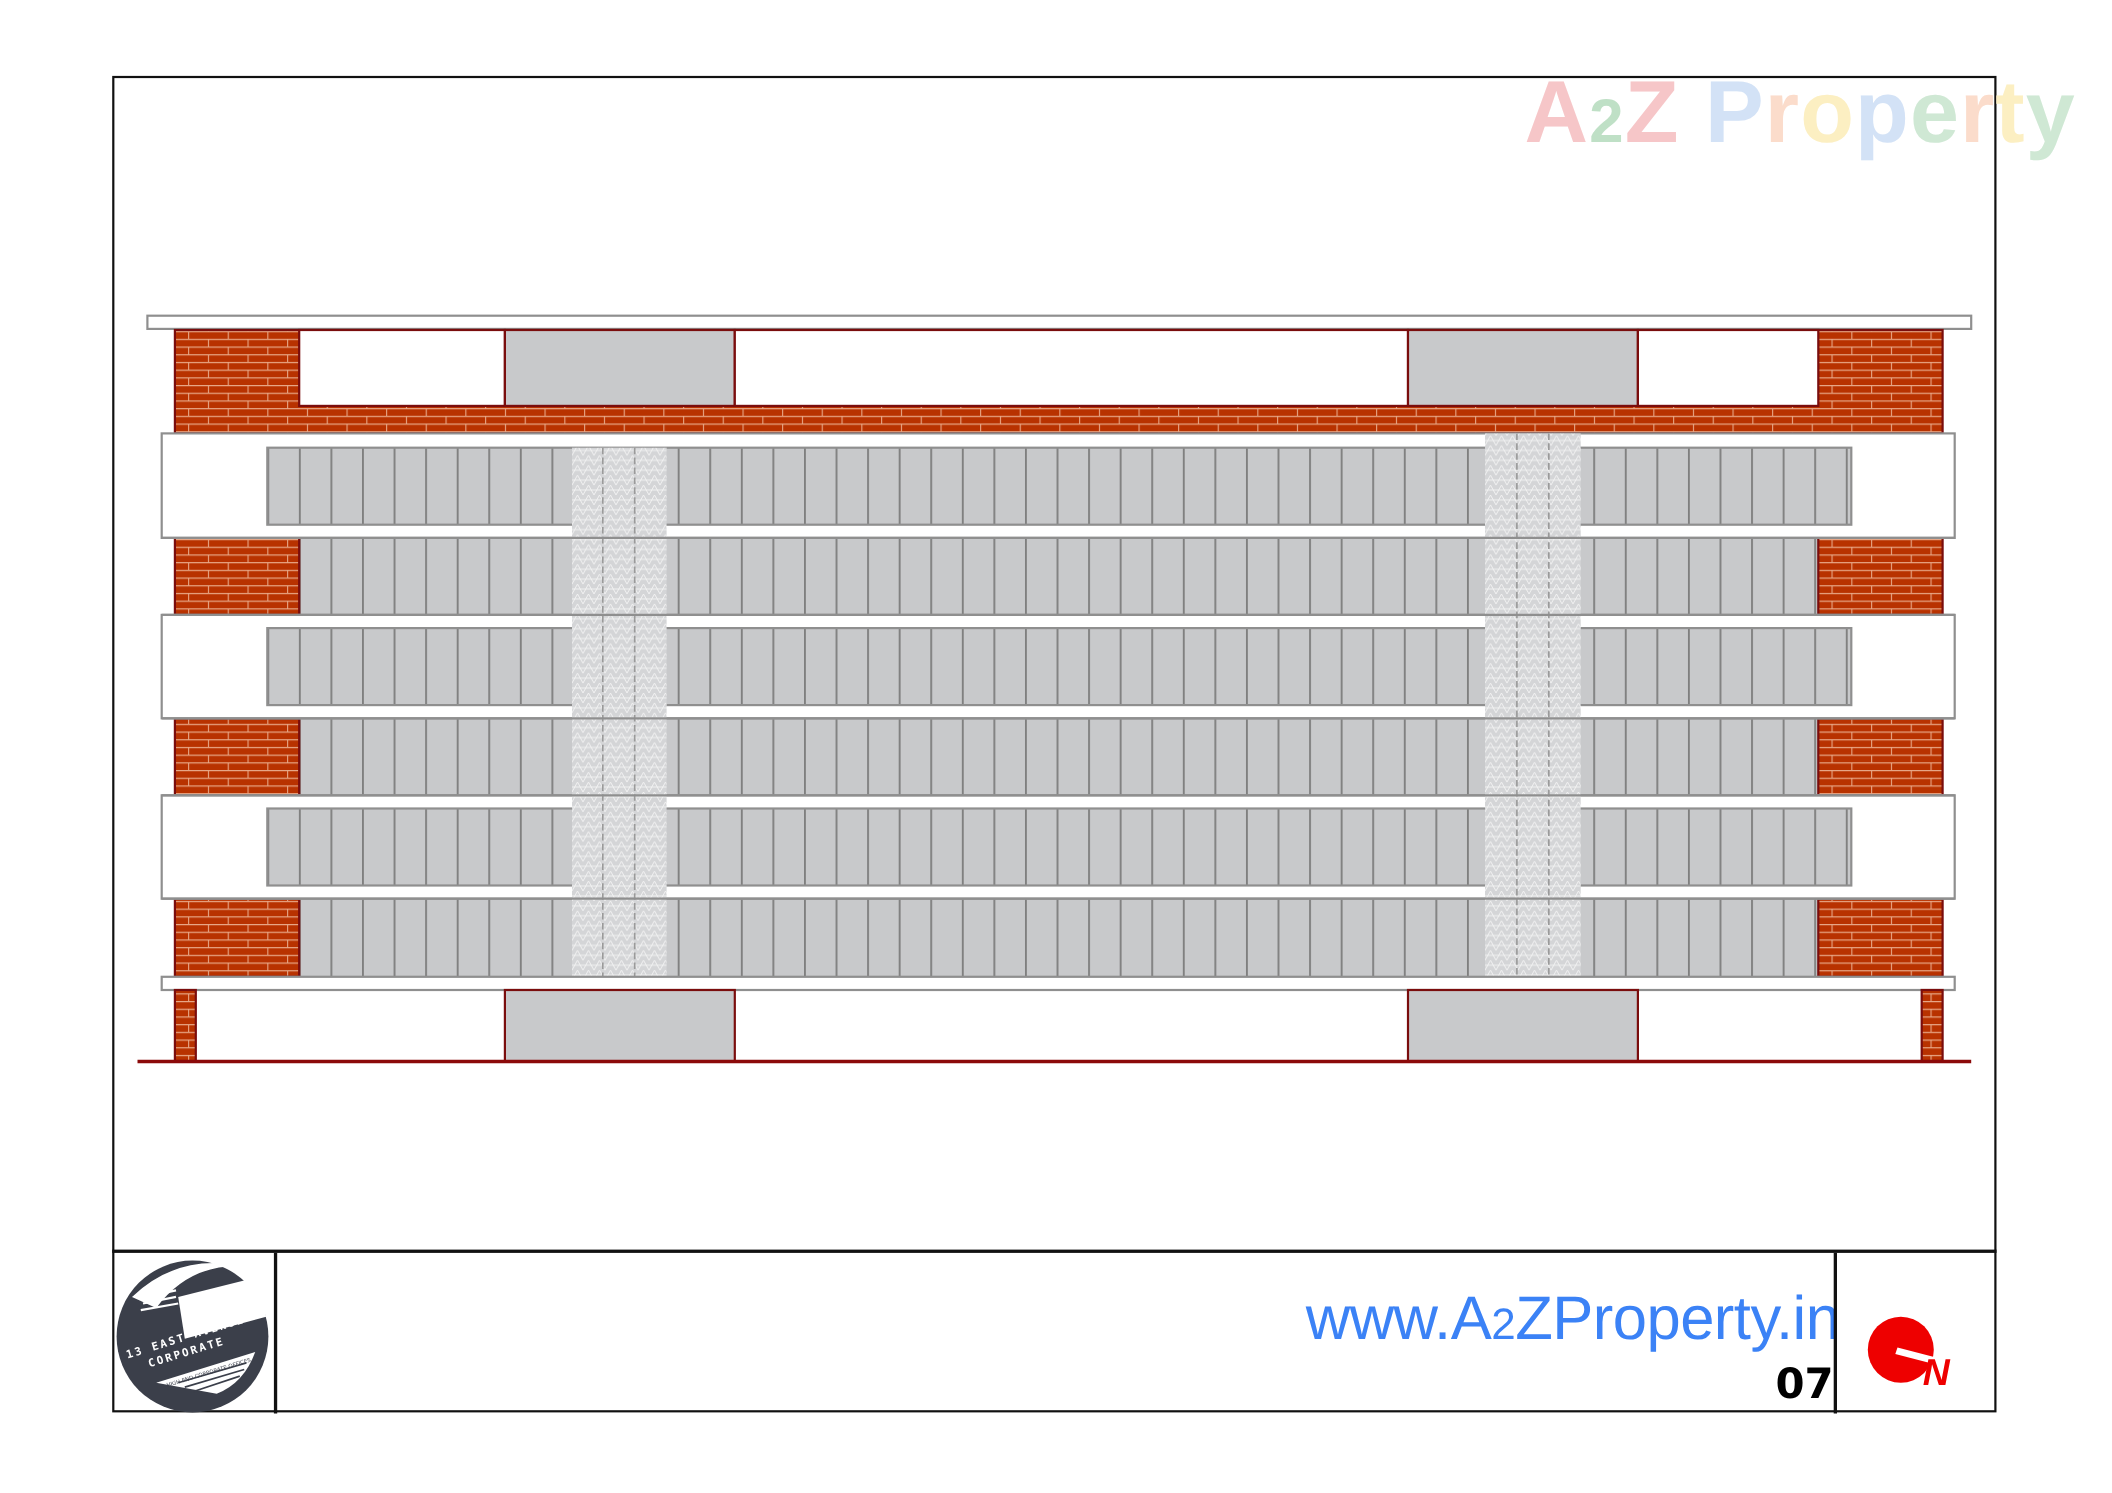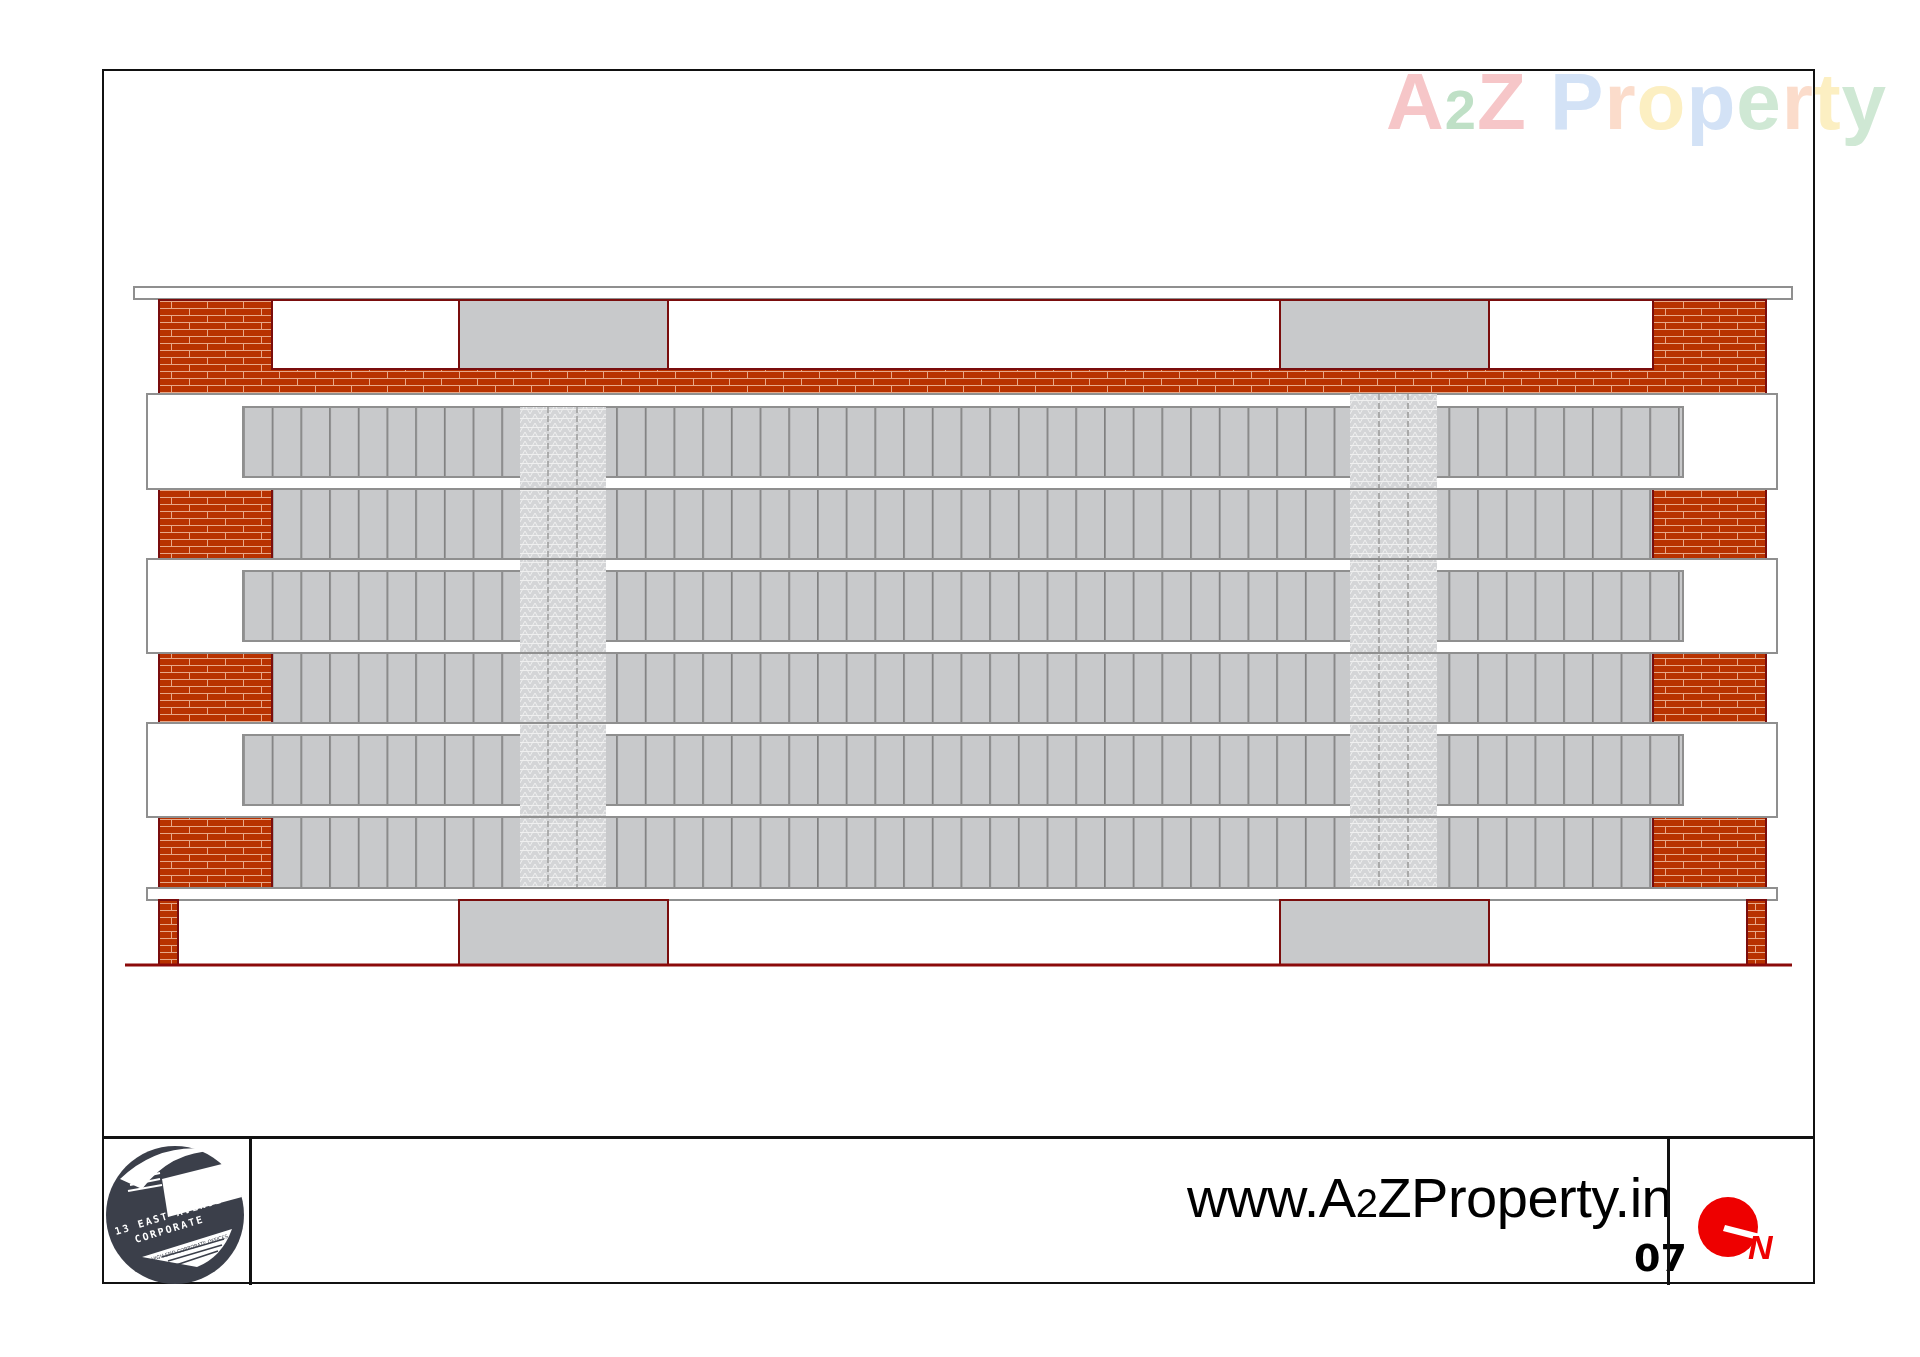--- a/index.html
+++ b/index.html
@@ -6,23 +6,23 @@
   body { width: 1920px; height: 1357px; position: relative; overflow: hidden; font-family: "DejaVu Sans", sans-serif; }
   .sheet { position: absolute; left: 0; top: 0; width: 1920px; height: 992px; }
   .frame { position: absolute; left: 102px; top: 69px; width: 1713px; height: 1215px; border: 2px solid #111; box-sizing: border-box; }
   .wm-logo { position: absolute; left: 1386px; top: 62px; font-family: "Liberation Sans", sans-serif; font-weight: bold; font-size: 80px; letter-spacing: 1px; line-height: 1; white-space: nowrap; }
   .wm-logo span { display: inline-block; }
   .drawing { position: absolute; left: 0; top: 0; }
   .titleblock { position: absolute; left: 102px; top: 1136px; width: 1713px; height: 149px; border-top: 3px solid #111; box-sizing: border-box; }
   .tb-logo-cell { position: absolute; left: 0; top: 0; width: 150px; height: 146px; border-right: 3px solid #111; box-sizing: border-box; }
   .tb-north-cell { position: absolute; left: 1565px; top: 0; width: 148px; height: 146px; border-left: 3px solid #111; box-sizing: border-box; }
   .tb-title { position: absolute; left: 661px; top: 38px; font-family: "DejaVu Sans", sans-serif; font-weight: bold; font-size: 31px; color: #0a0ad8; text-decoration: underline; text-decoration-color: #111; text-underline-offset: 6px; white-space: nowrap; letter-spacing: 0.5px; }
-  .tb-url { position: absolute; left: 1085px; top: 26px; font-family: "Liberation Sans", sans-serif; font-size: 56px; color: #000000; white-space: nowrap; letter-spacing: -0.5px; }
+  .tb-url { position: absolute; left: 1085px; top: 26px; font-family: "Liberation Sans", sans-serif; font-size: 56px; color: #3b82f6; white-space: nowrap; letter-spacing: -0.5px; }
   .tb-url sub { font-size: 40px; vertical-align: 0; }
-  .tb-sheetno { position: absolute; left: 1512px; top: 100px; font-family: "DejaVu Sans", sans-serif; font-weight: bold; font-size: 38px; color: #000; line-height: 1; margin-left: 20px; }
+  .tb-sheetno { position: absolute; left: 1512px; top: 100px; font-family: "DejaVu Sans", sans-serif; font-weight: bold; font-size: 38px; color: #000; line-height: 1; }
   .logo-svg { position: absolute; left: 0; top: 0; }
   .north-svg { position: absolute; left: 0; top: 0; }
 </style>
 </head>
 <body>
 
 <div class="sheet">
 
   <div class="frame"></div>
 

